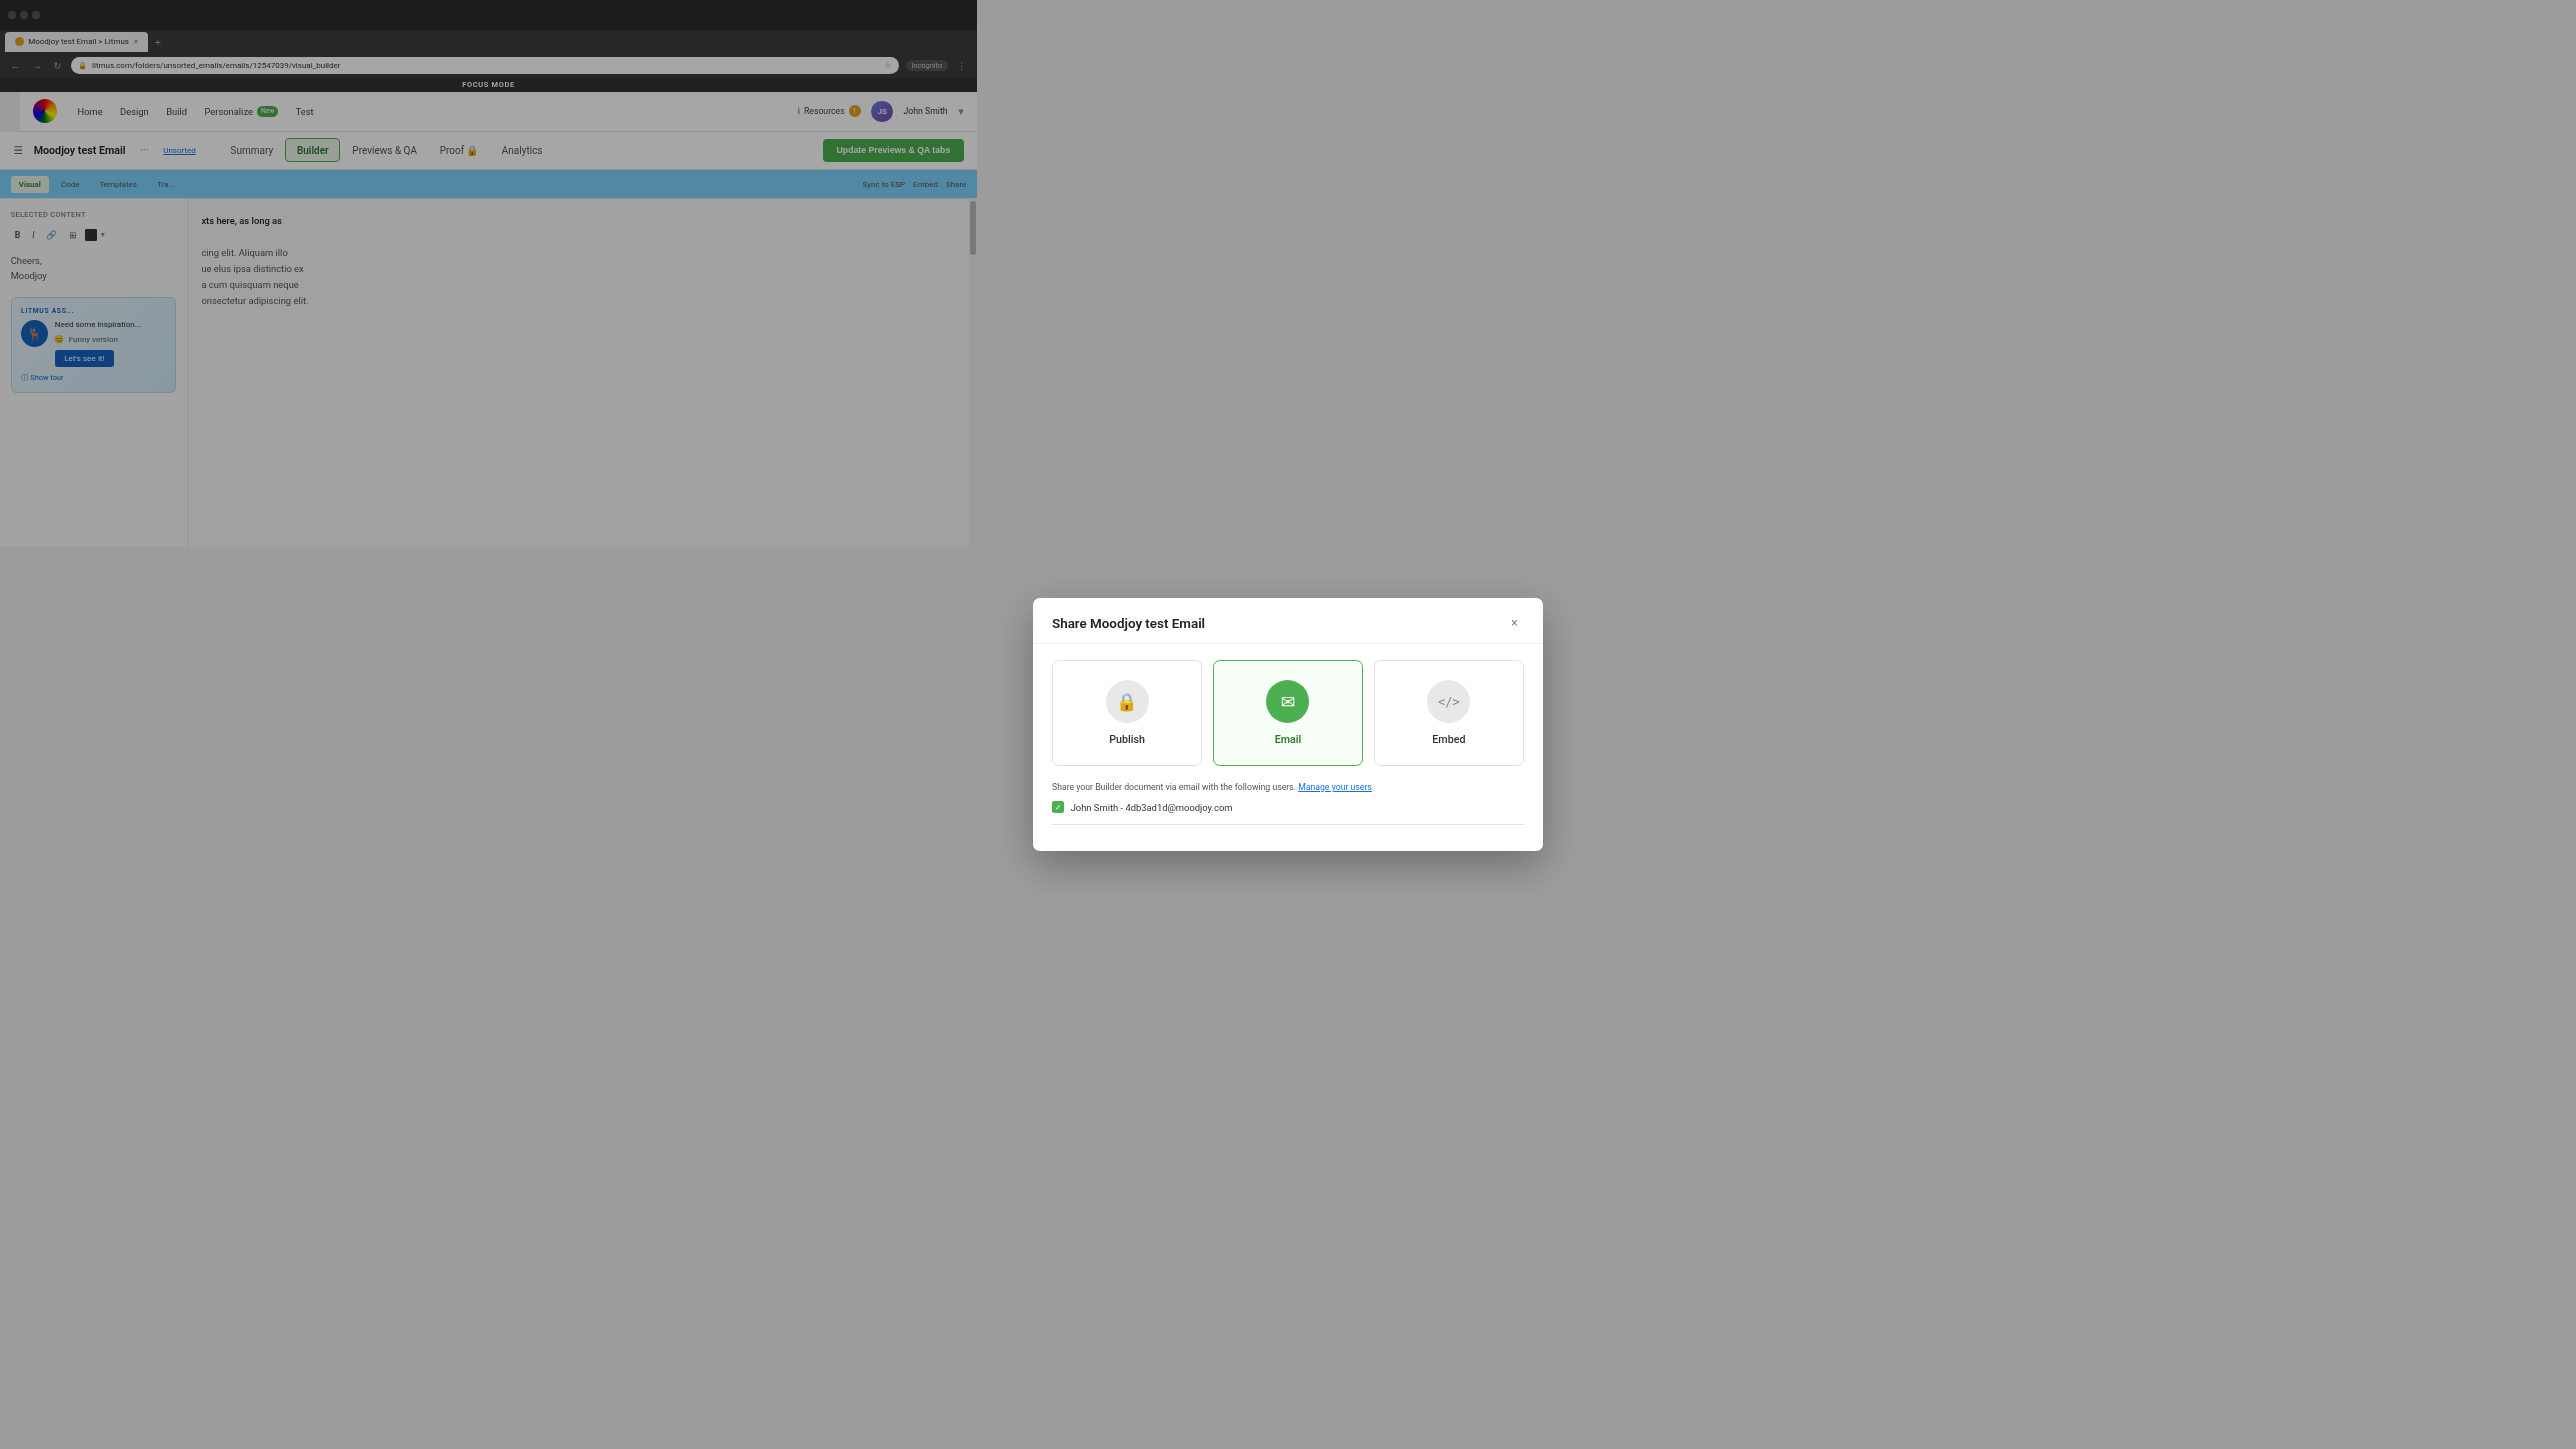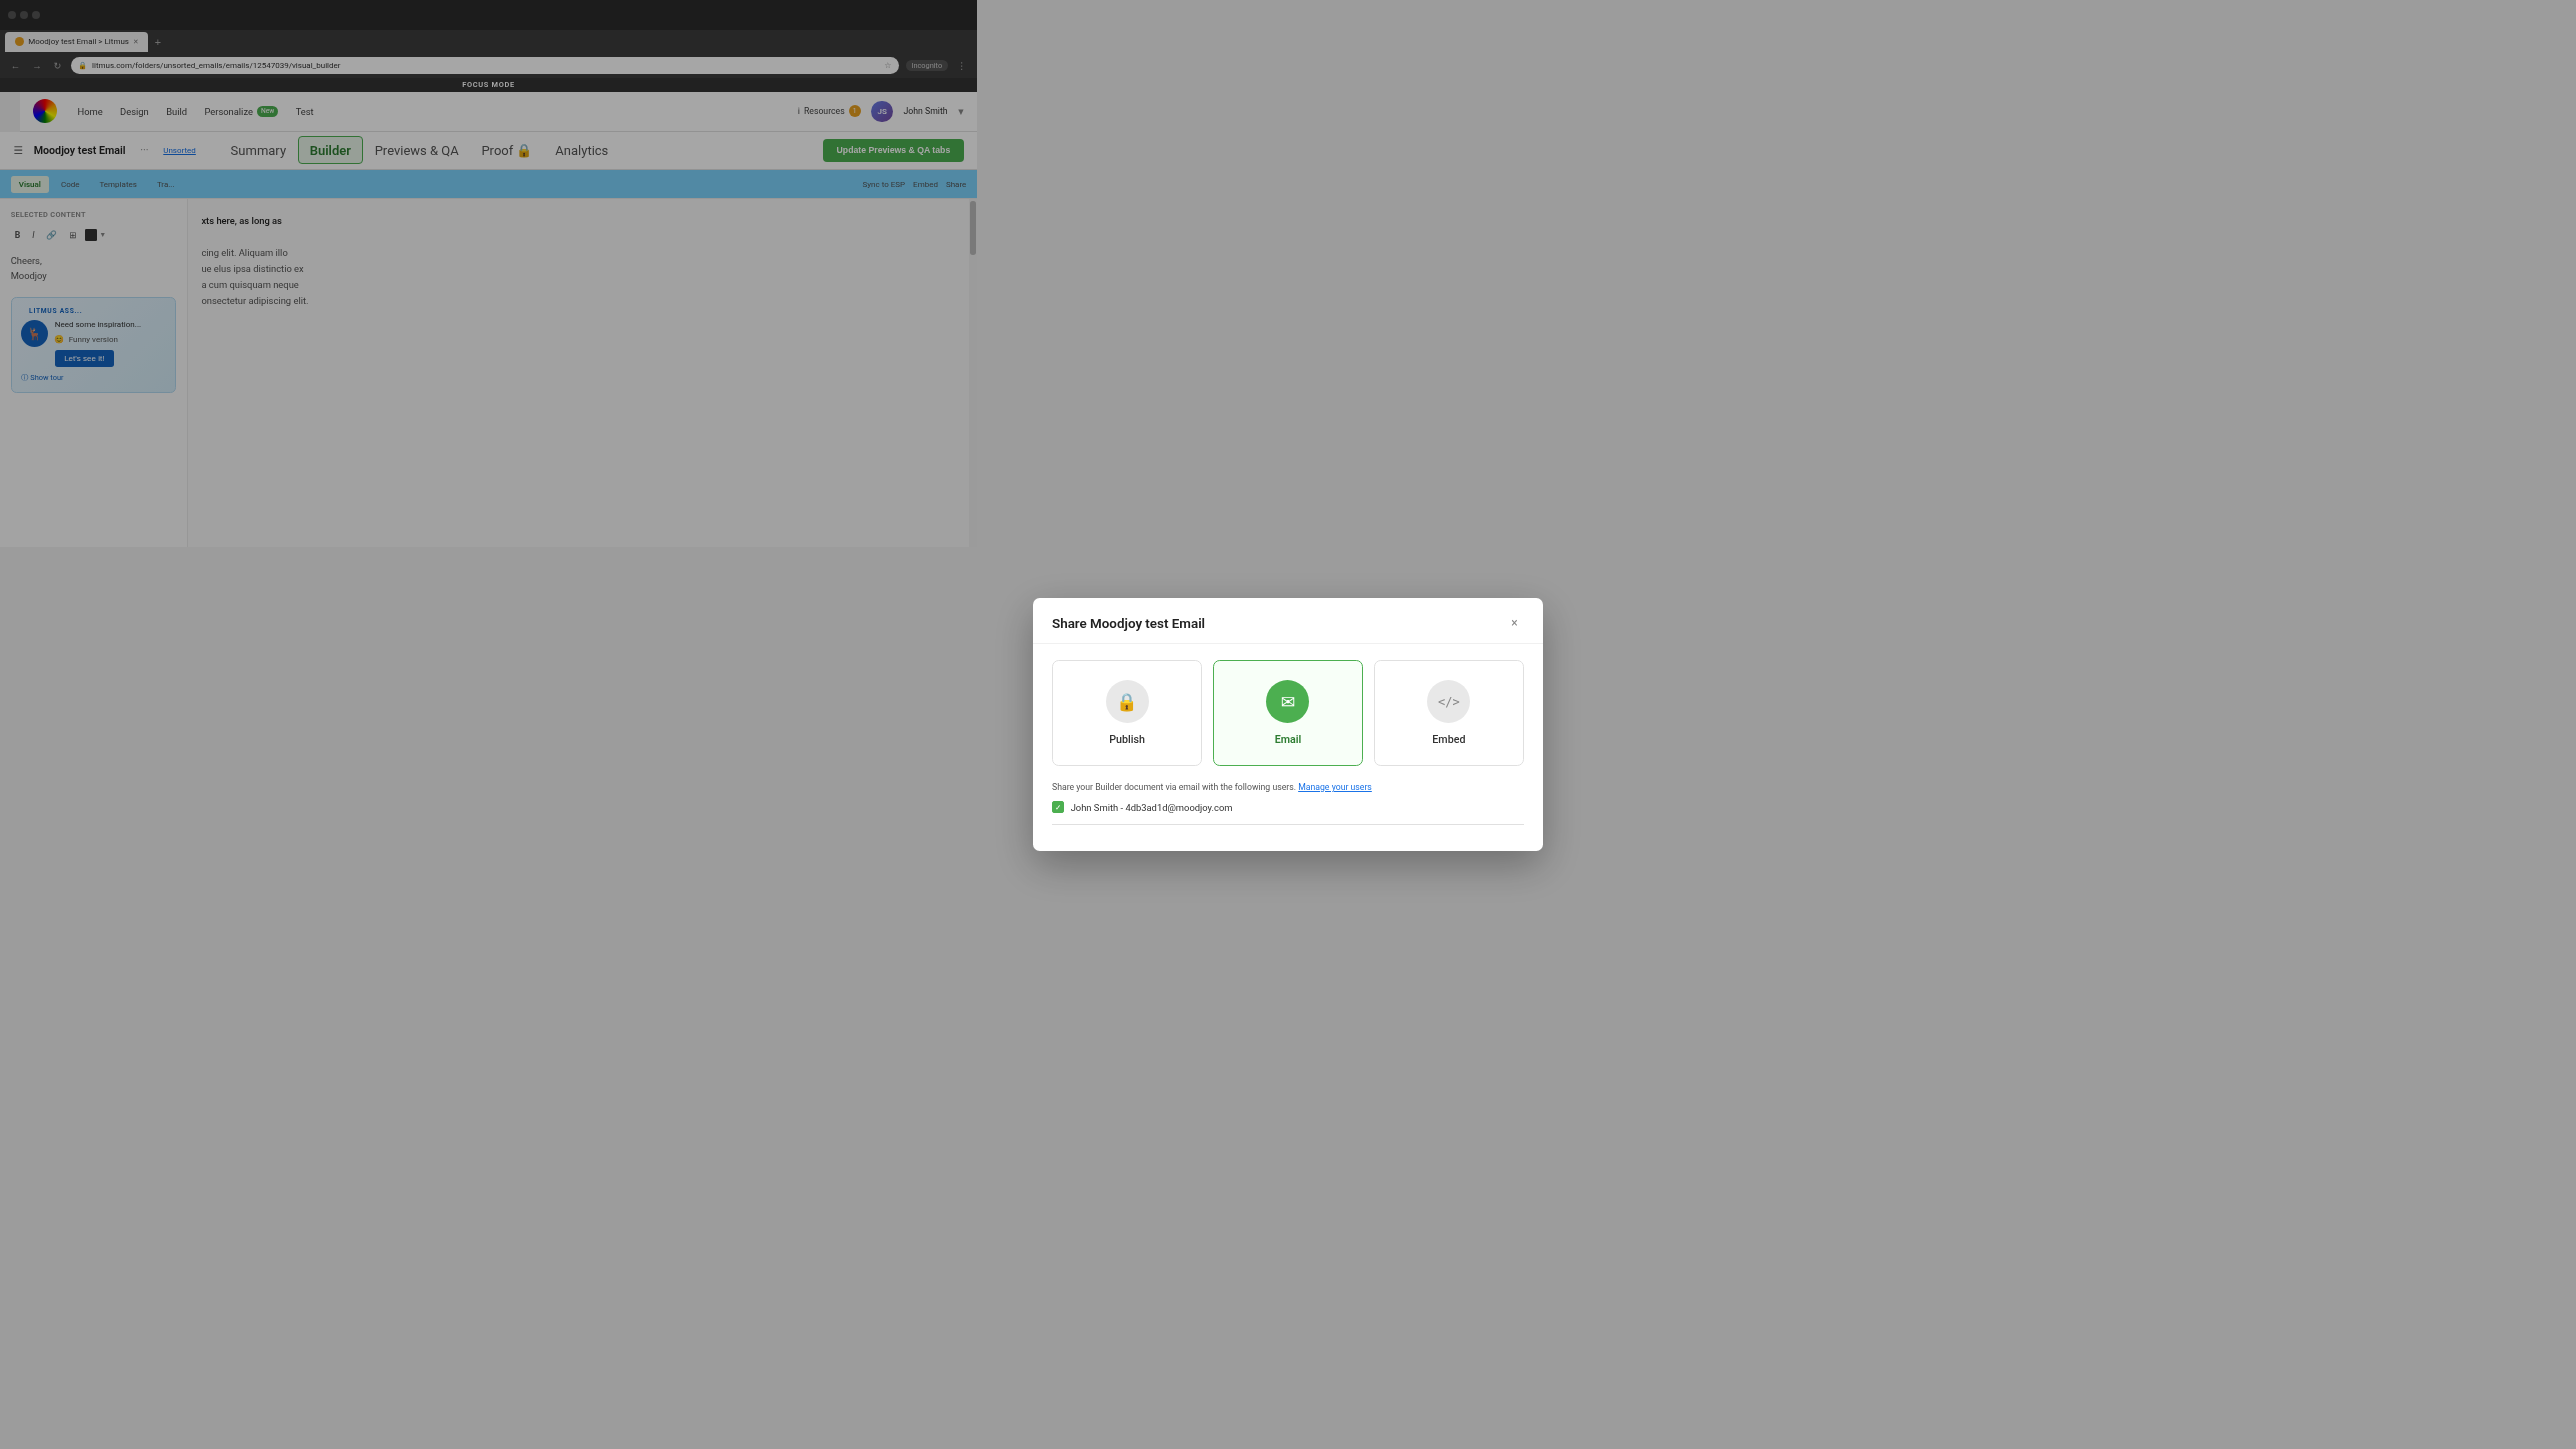--- a/index.html
+++ b/index.html
@@ -223,21 +223,21 @@
       color: #1a73e8;
       text-decoration: underline;
       cursor: pointer;
     }
     .tab-nav {
       display: flex;
       gap: 1.3px;
       margin-left: 13.4px;
     }
     .tab-nav-item {
-      font-size: 13px;
+      font-size: 10px;
       color: #555;
       padding: 5.4px 10.7px;
       cursor: pointer;
       border-radius: 2.7px;
       display: flex;
       align-items: center;
       gap: 4px;
     }
     .tab-nav-item.active {
       background: #e8f5e9;
@@ -349,21 +349,20 @@
       border-radius: 5.4px;
       padding: 9.4px;
     }
     .litmus-assist-header {
       font-size: 6.7px;
       font-weight: 700;
       color: #1565c0;
       text-transform: uppercase;
       letter-spacing: 0.7px;
       margin-bottom: 5.4px;
-      margin-left: 8px;
     }
     .assist-content {
       display: flex;
       gap: 6.7px;
       align-items: flex-start;
     }
     .assist-icon {
       width: 27px; height: 27px;
       background: #1565c0;
       border-radius: 50%;

